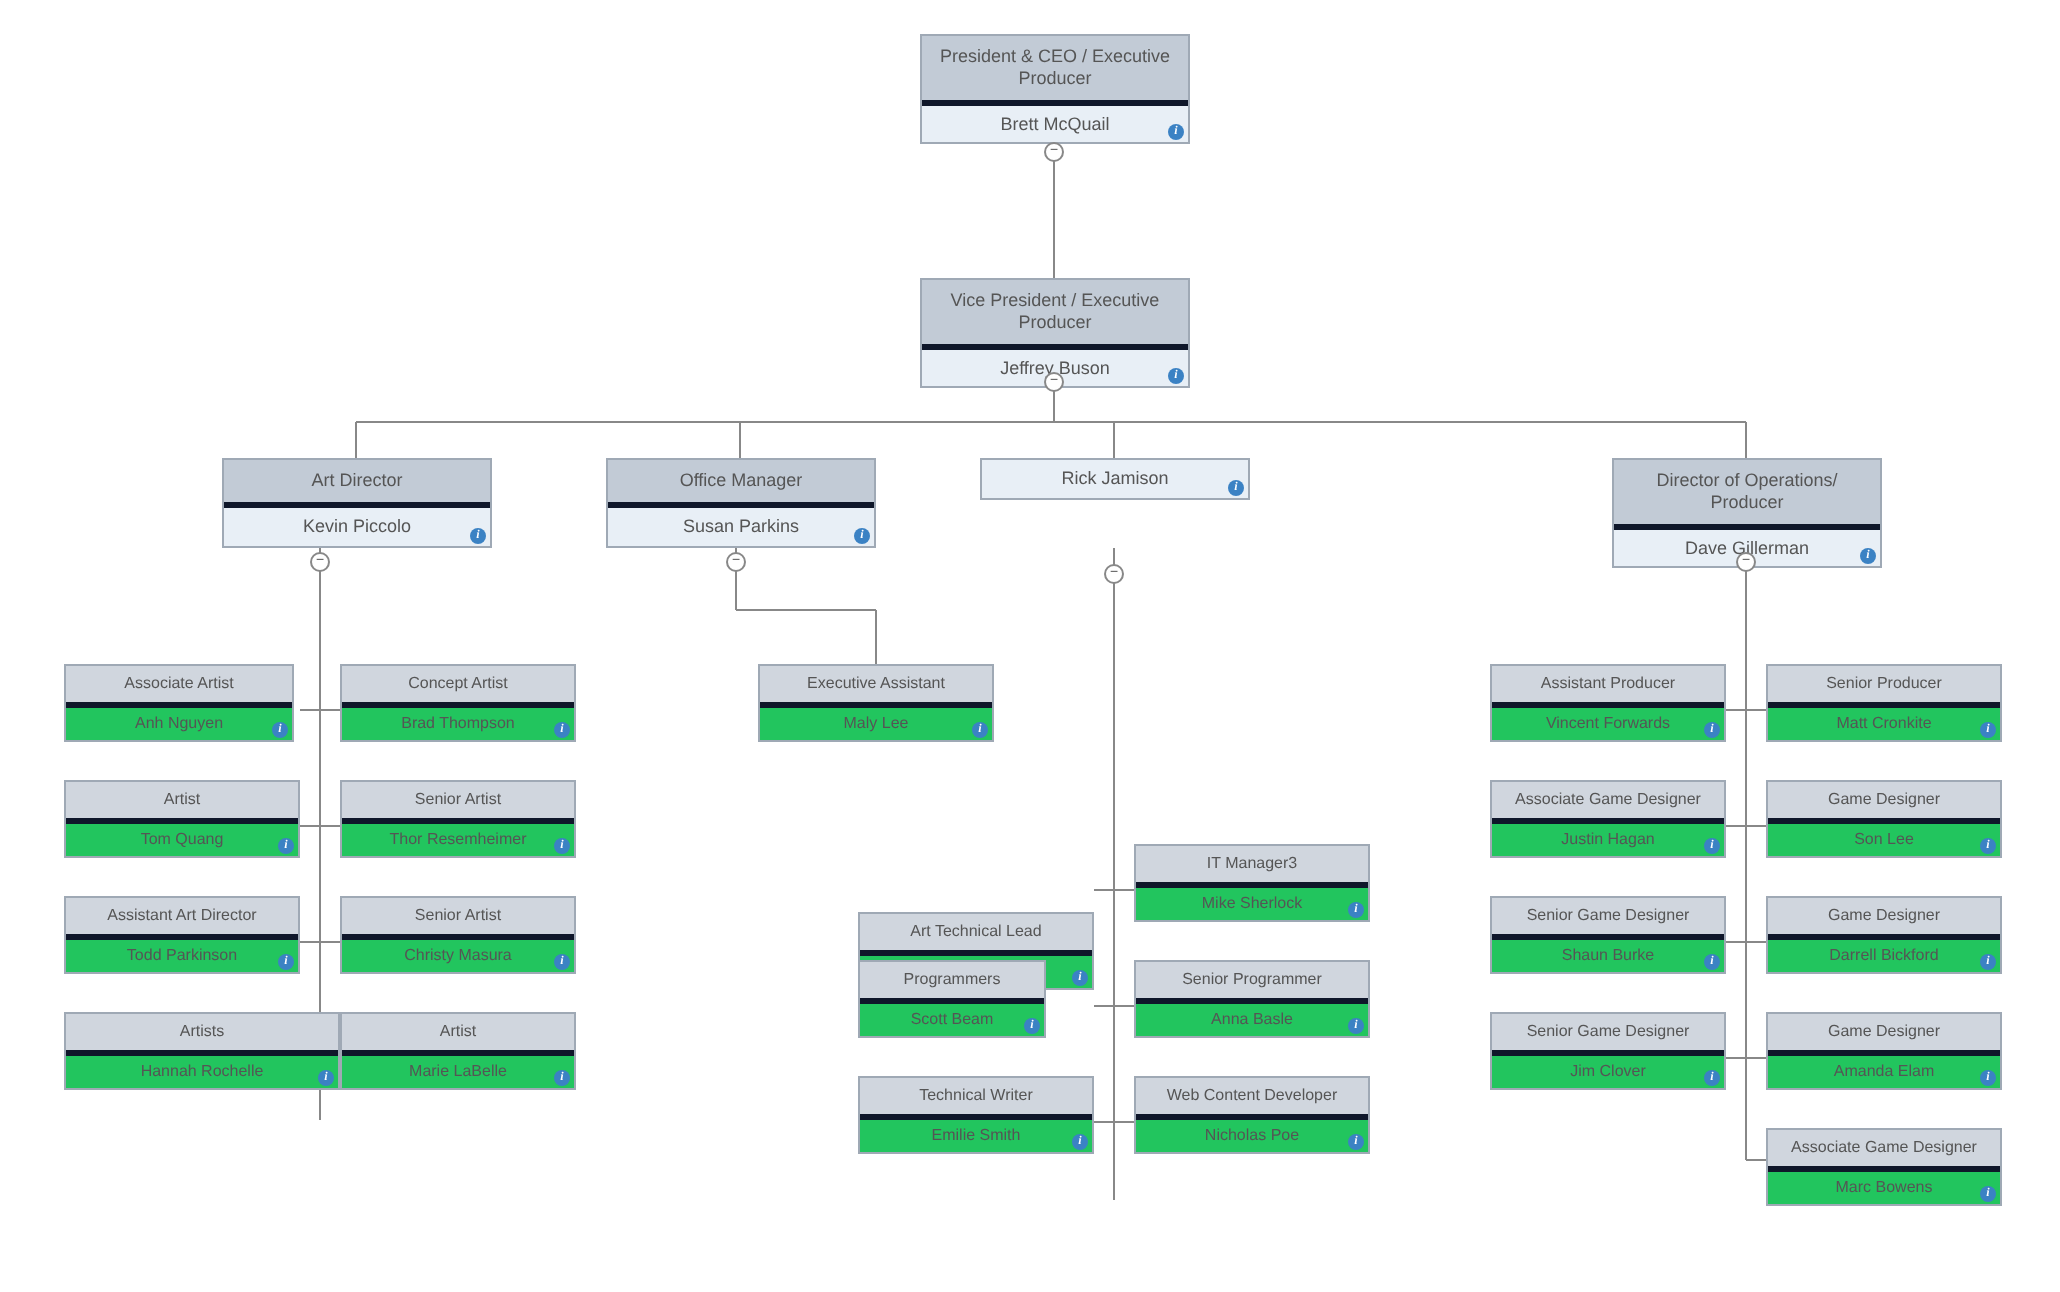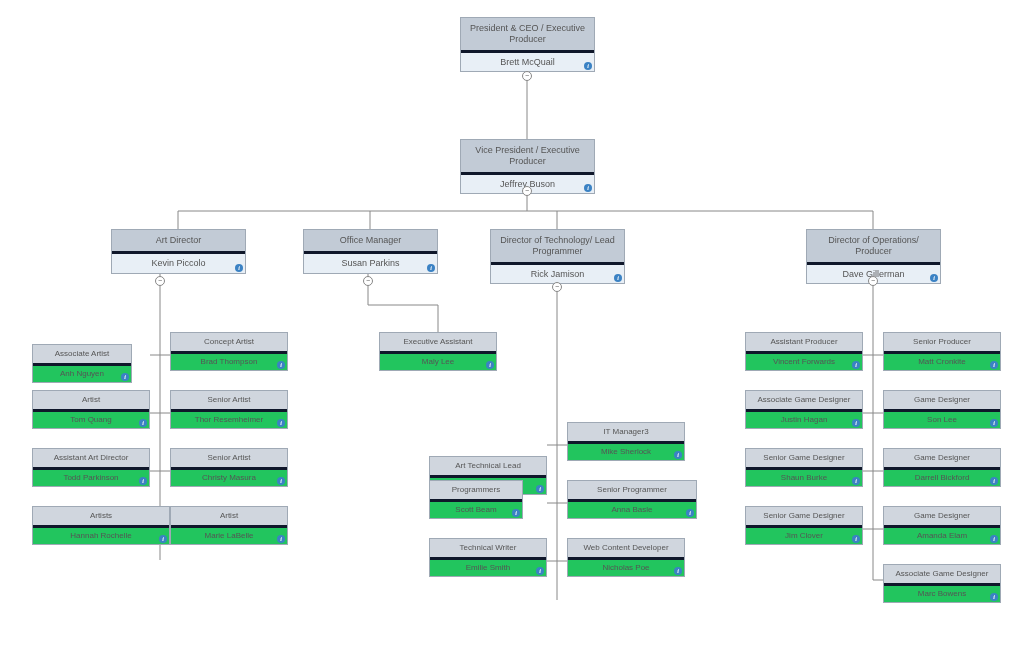--- a/index.html
+++ b/index.html
@@ -152,36 +152,35 @@
 
 <div class="node" style="left:303px; top:229px; width:135px;">
   <div class="title">Office Manager</div>
   <div class="name">Susan Parkins
     <span class="info">i</span>
   </div>
 </div>
 <div class="toggle" style="left:363px; top:276px;">−</div>
 
 <div class="node" style="left:490px; top:229px; width:135px;">
-  <div class="title">Director of Technology/ Lead Programmer</div>
   <div class="name">Rick Jamison
     <span class="info">i</span>
   </div>
 </div>
 <div class="toggle" style="left:552px; top:282px;">−</div>
 
 <div class="node" style="left:806px; top:229px; width:135px;">
   <div class="title">Director of Operations/ Producer</div>
   <div class="name">Dave Gillerman
     <span class="info">i</span>
   </div>
 </div>
 <div class="toggle" style="left:868px; top:276px;">−</div>
 
-<div class="node small" style="left:32px; top:344px; width:100px;">
+<div class="node small" style="left:32px; top:332px; width:115px;">
   <div class="title">Associate Artist</div>
   <div class="name">Anh Nguyen<span class="info">i</span></div>
 </div>
 <div class="node small" style="left:170px; top:332px; width:118px;">
   <div class="title">Concept Artist</div>
   <div class="name">Brad Thompson<span class="info">i</span></div>
 </div>
 <div class="node small" style="left:32px; top:390px; width:118px;">
   <div class="title">Artist</div>
   <div class="name">Tom Quang<span class="info">i</span></div>
@@ -217,21 +216,21 @@
   <div class="name">Mary Kirkland<span class="info">i</span></div>
 </div>
 <div class="node small" style="left:567px; top:422px; width:118px;">
   <div class="title">IT Manager3</div>
   <div class="name">Mike Sherlock<span class="info">i</span></div>
 </div>
 <div class="node small" style="left:429px; top:480px; width:94px;">
   <div class="title">Programmers</div>
   <div class="name">Scott Beam<span class="info">i</span></div>
 </div>
-<div class="node small" style="left:567px; top:480px; width:130px;">
+<div class="node small" style="left:567px; top:480px; width:118px;">
   <div class="title">Senior Programmer</div>
   <div class="name">Anna Basle<span class="info">i</span></div>
 </div>
 <div class="node small" style="left:429px; top:538px; width:118px;">
   <div class="title">Technical Writer</div>
   <div class="name">Emilie Smith<span class="info">i</span></div>
 </div>
 <div class="node small" style="left:567px; top:538px; width:118px;">
   <div class="title">Web Content Developer</div>
   <div class="name">Nicholas Poe<span class="info">i</span></div>

